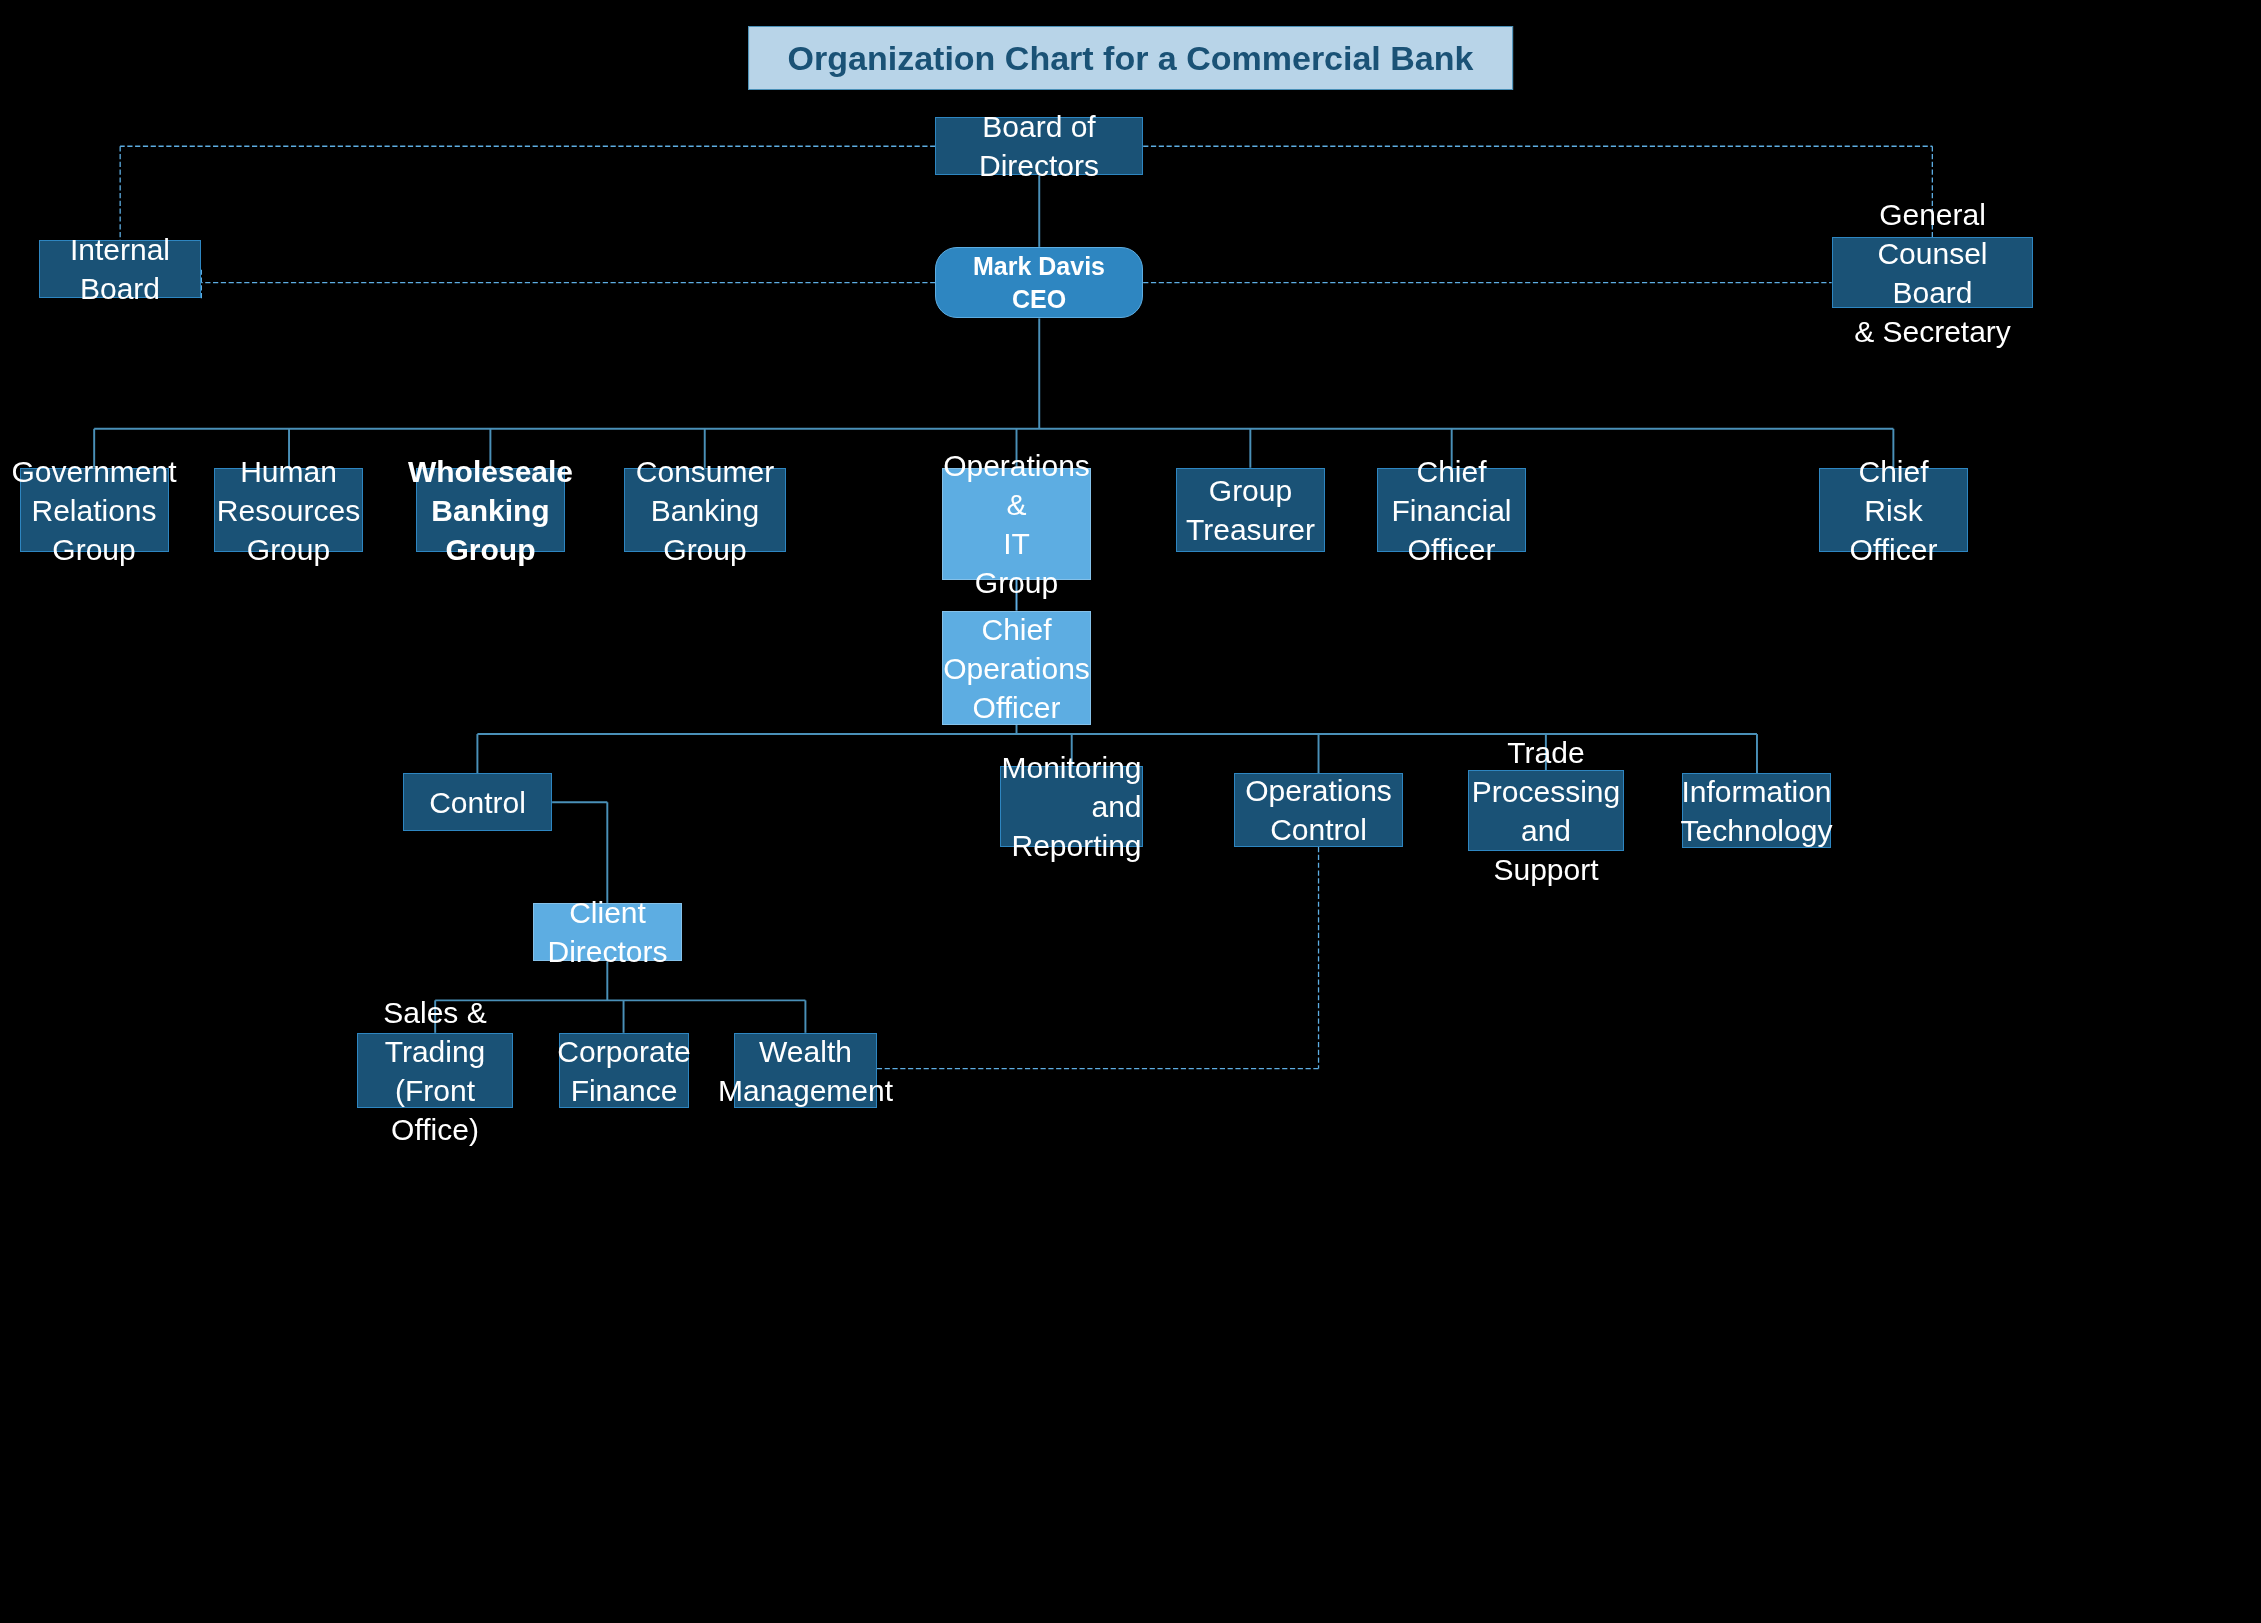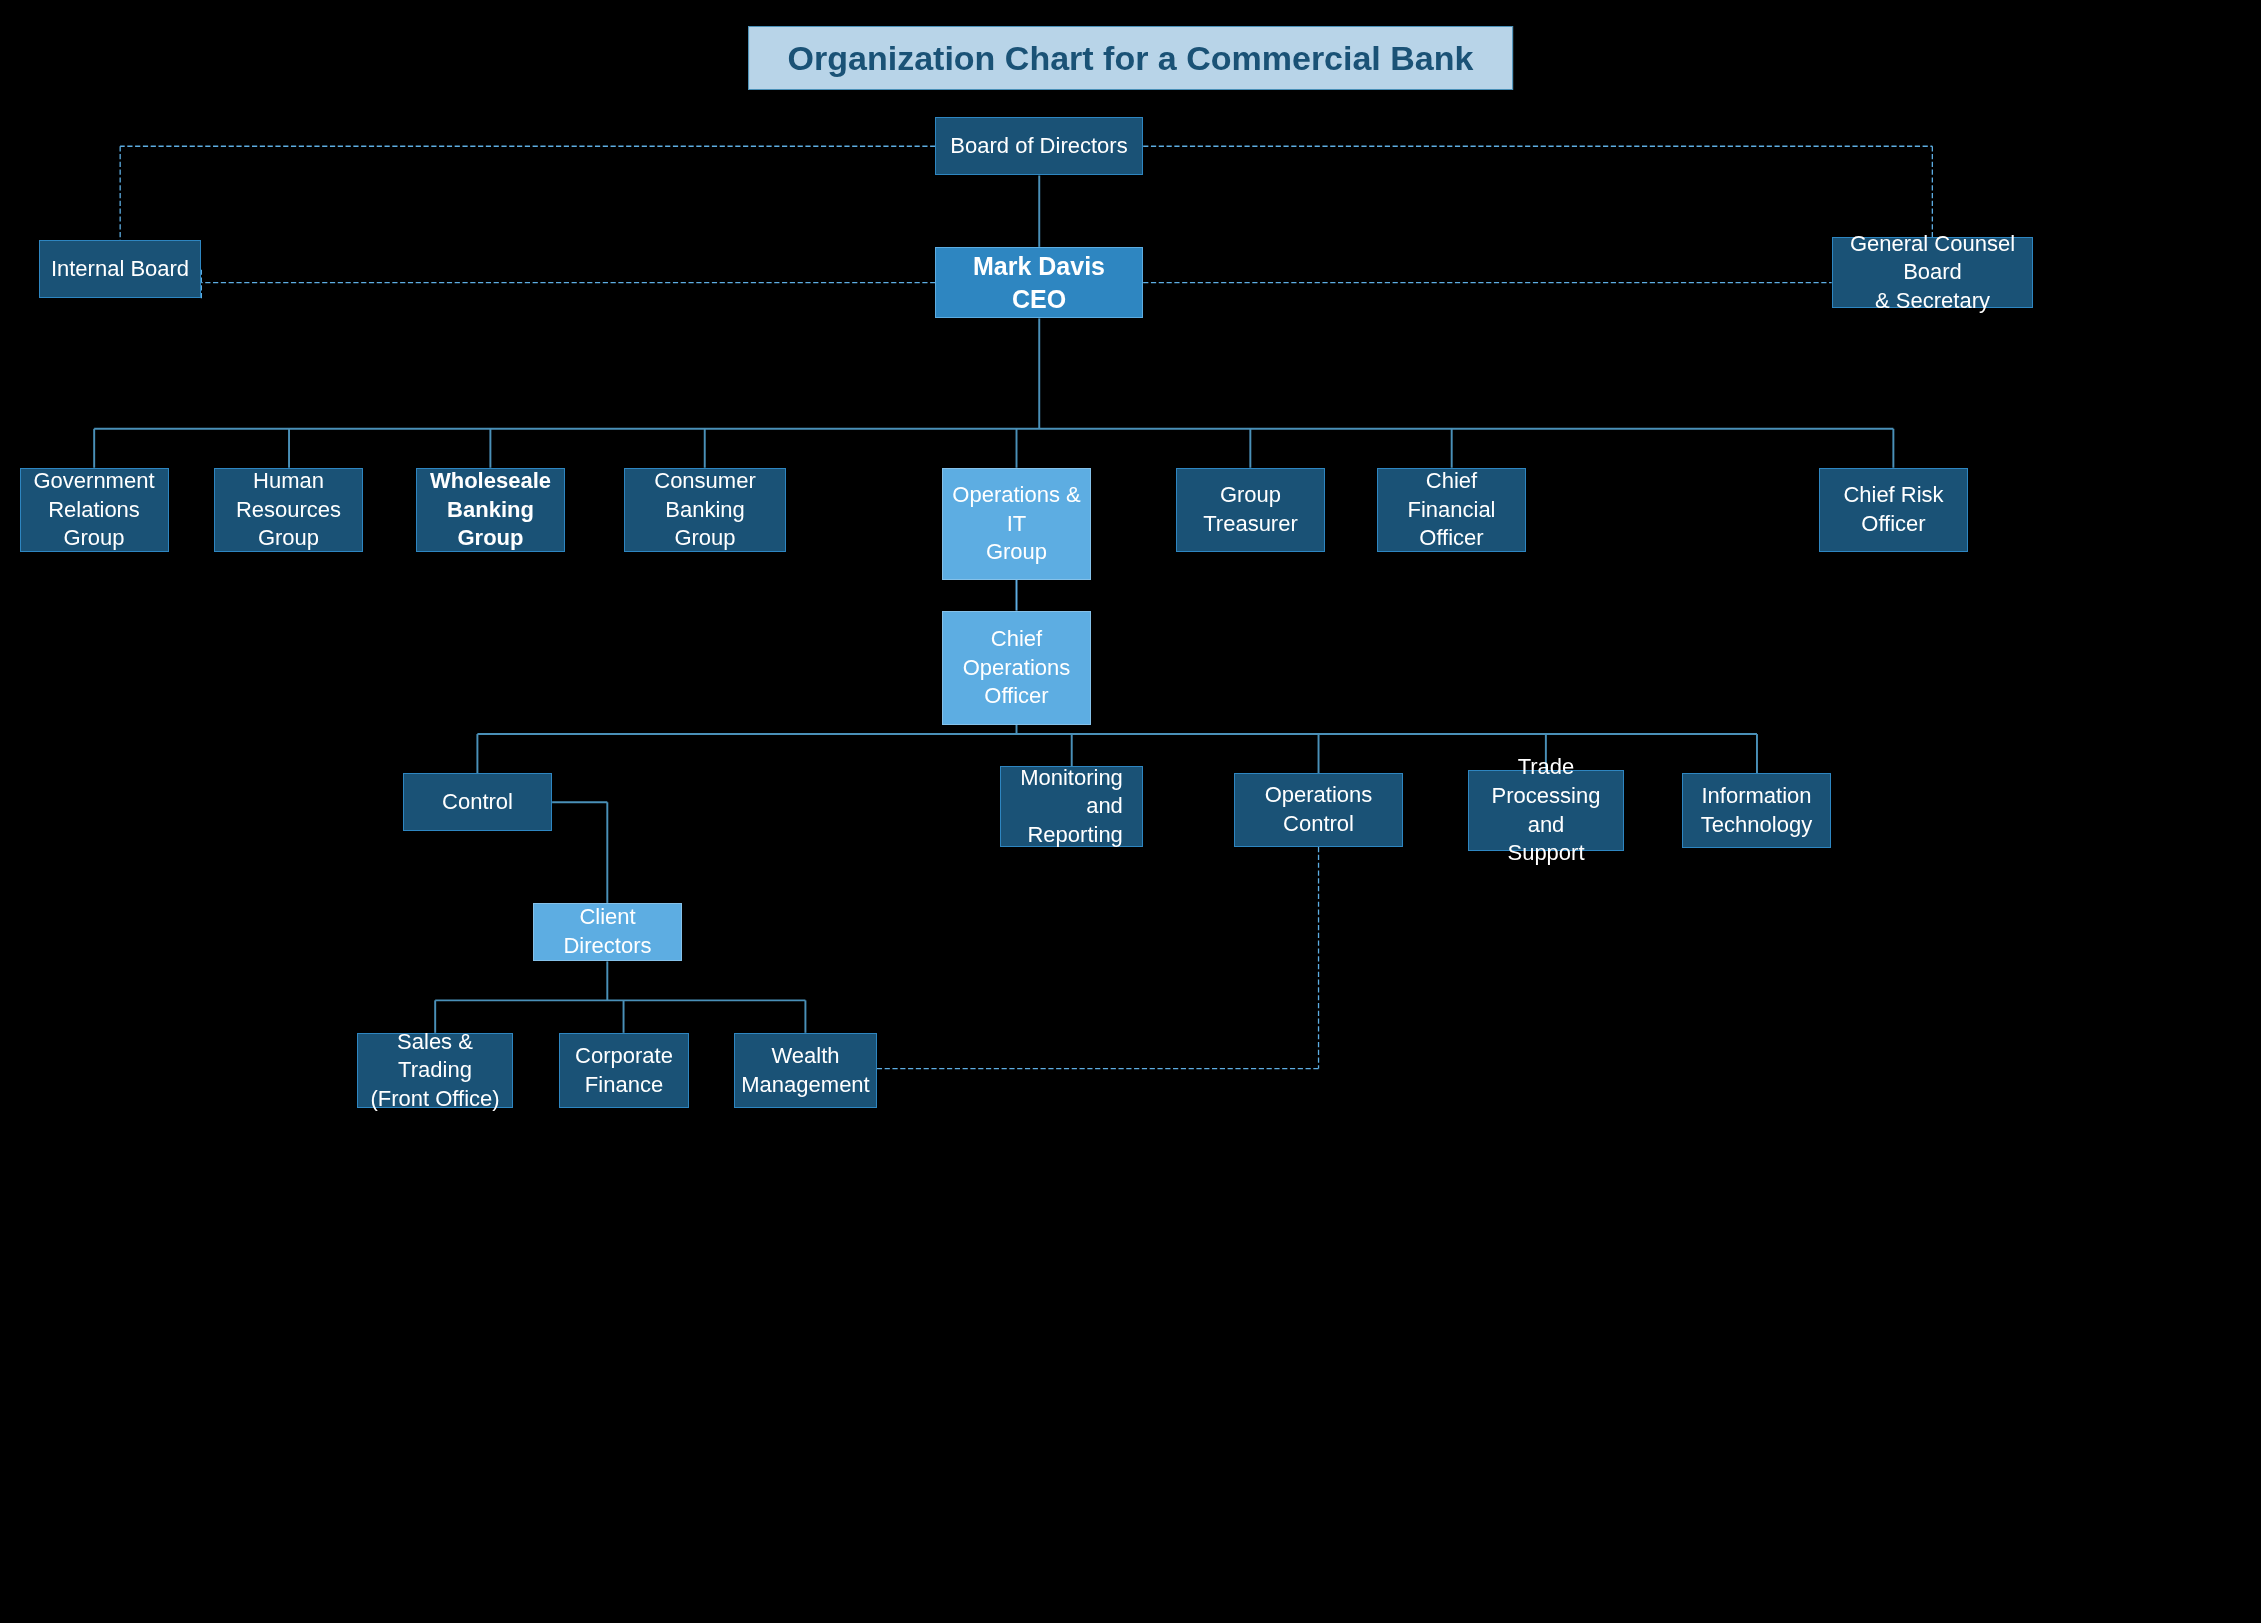--- a/index.html
+++ b/index.html
@@ -33,21 +33,21 @@
     }
 
     
     .node {
       position: absolute;
       display: flex;
       align-items: center;
       justify-content: center;
       text-align: center;
       color: white;
-      font-size: 22px;
+      font-size: 30px;
       line-height: 1.3;
       padding: 6.5px;
     }
 
     .node-dark {
       background: #1a5276;
       border: 1.3px solid #2e86c1;
     }
 
     .node-medium {
@@ -127,21 +127,21 @@
     <line x1="1240" y1="1540" x2="1240" y2="1590" stroke="#4a90b8" stroke-width="3"></line>
 
     <line x1="1350" y1="1645" x2="2030" y2="1645" stroke="#5dade2" stroke-width="2" stroke-dasharray="8,4"></line>
     <line x1="2030" y1="1280" x2="2030" y2="1645" stroke="#5dade2" stroke-width="2" stroke-dasharray="8,4"></line>
   </svg>
 
   <div class="node node-dark" style="left:935px; top:117px; width:208px; height:58px;">
     <span>Board of Directors</span>
   </div>
 
-  <div class="node node-medium" style="left:935px; top:247px; width:208px; height:71px; font-size:25px; font-weight:700;">
+  <div class="node node-medium" style="left:935px; top:247px; width:208px; height:71px; font-size:25px; font-weight:700;border-radius:22px;">
     <span>Mark Davis<br>CEO</span>
   </div>
 
   <div class="node node-dark" style="left:39px; top:240px; width:162px; height:58px;">
     <span>Internal Board</span>
   </div>
 
   <div class="node node-dark" style="left:1832px; top:237px; width:201px; height:71px;">
     <span>General Counsel Board<br>&amp; Secretary</span>
   </div>

